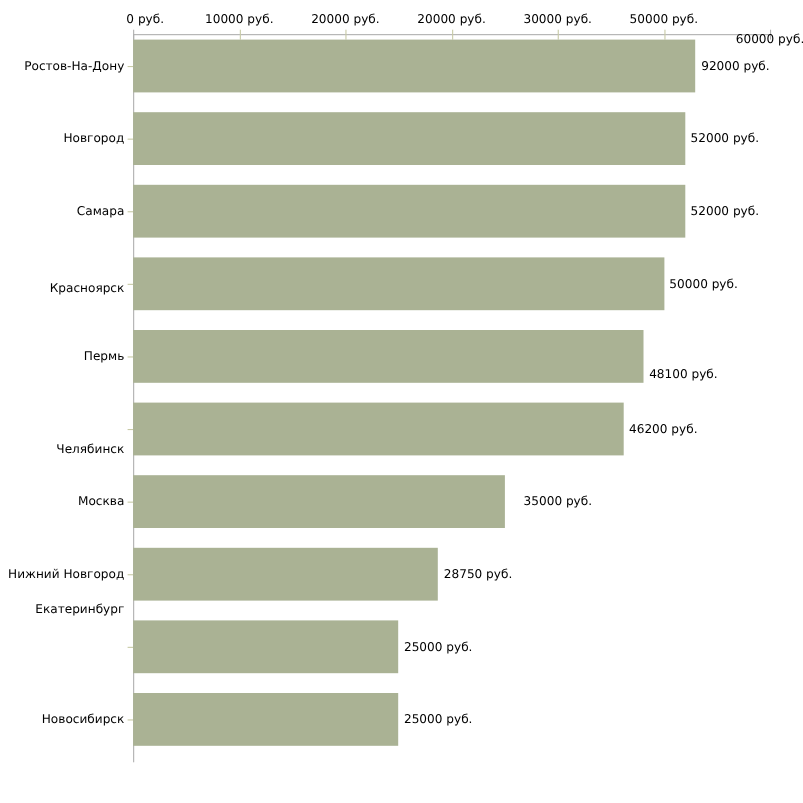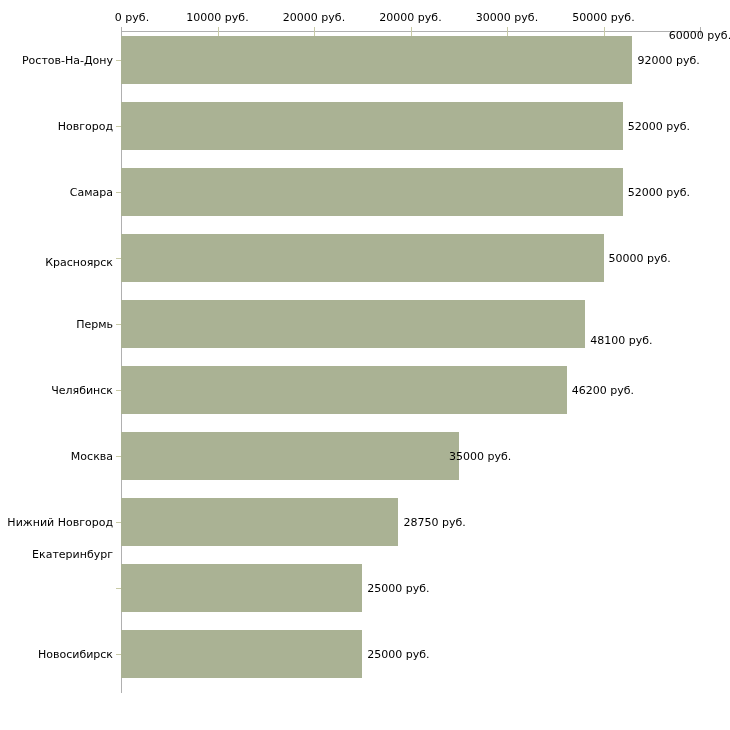--- a/index.html
+++ b/index.html
@@ -134,21 +134,21 @@
       <div class="cat-tick" style="top: 522px;"></div>
       <div class="cat-tick" style="top: 588px;"></div>
       <div class="cat-tick" style="top: 654px;"></div>
     </div>
   <div id="cat-labels">
       <div class="cat-label" style="top: 60px;">Ростов-На-Дону</div>
       <div class="cat-label" style="top: 126px;">Новгород</div>
       <div class="cat-label" style="top: 192px;">Самара</div>
       <div class="cat-label" style="top: 262px; margin-left: 44px;">Красноярск</div>
       <div class="cat-label" style="top: 324px;">Пермь</div>
-      <div class="cat-label" style="top: 390px;">Челябинск</div>
+      <div class="cat-label" style="top: 408px;">Челябинск</div>
       <div class="cat-label" style="top: 456px;">Москва</div>
       <div class="cat-label" style="top: 522px;">Нижний Новгород</div>
       <div class="cat-label" style="top: 554px;">Екатеринбург</div>
       <div class="cat-label" style="top: 654px; text-align: center;">Новосибирск</div>
     </div>
 
   <div id="bars">
       <div class="bar" style="top: 36px; height: 48px; width: 511.45px; background: rgb(170, 178, 148);"></div>
       <div class="bar" style="top: 102px; height: 48px; width: 501.8px; background: rgb(170, 178, 148);"></div>
       <div class="bar" style="top: 168px; height: 48px; width: 501.8px; background: rgb(170, 178, 148);"></div>
@@ -160,19 +160,19 @@
       <div class="bar" style="top: 564px; height: 48px; width: 241.25px; background: rgb(170, 178, 148);"></div>
       <div class="bar" style="top: 630px; height: 48px; width: 241.25px; background: rgb(170, 178, 148);"></div>
     </div>
   <div id="bar-values">
       <div class="bar-value" style="left: 637.45px; top: 60px;">92000 руб.</div>
       <div class="bar-value" style="left: 627.8px; top: 126px;">52000 руб.</div>
       <div class="bar-value" style="left: 627.8px; top: 192px;">52000 руб.</div>
       <div class="bar-value" style="left: 608.5px; top: 258px;">50000 руб.</div>
       <div class="bar-value" style="left: 590.165px; top: 340px;">48100 руб.</div>
       <div class="bar-value" style="left: 571.83px; top: 390px;">46200 руб.</div>
-      <div class="bar-value" style="left: 449px; top: 456px;">35000 руб.</div>
+      <div class="bar-value" style="left: 476px; top: 456px;">35000 руб.</div>
       <div class="bar-value" style="left: 403.438px; top: 522px;">28750 руб.</div>
       <div class="bar-value" style="left: 367.25px; top: 588px;">25000 руб.</div>
       <div class="bar-value" style="left: 367.25px; top: 654px;">25000 руб.</div>
     </div>
 
 </div>
 
 </body></html>

